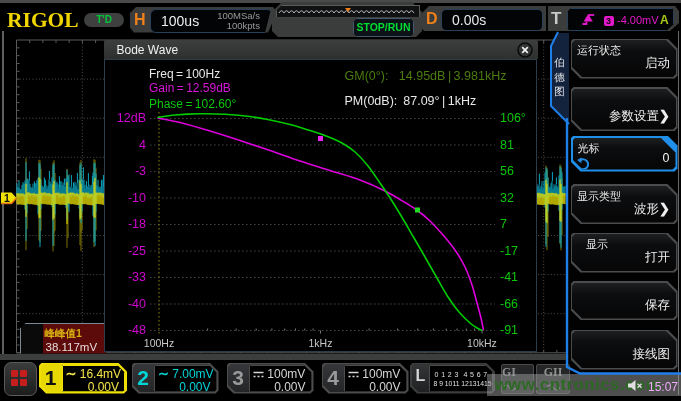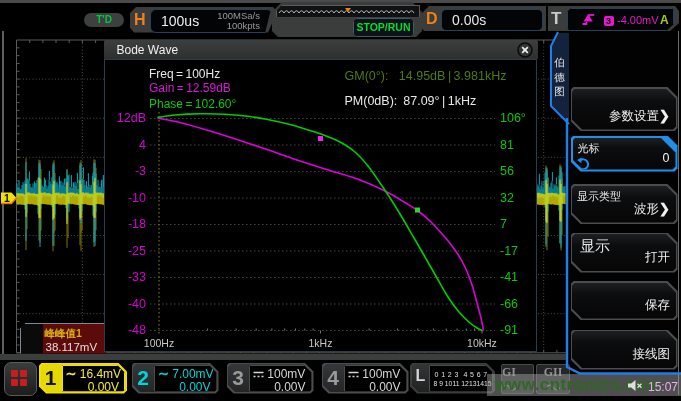--- a/index.html
+++ b/index.html
@@ -3,20 +3,22 @@
 <style>
 html,body{margin:0;padding:0;background:#000;}
 #scr{position:relative;width:681px;height:401px;background:#000;overflow:hidden;
 font-family:"Liberation Sans",sans-serif;-webkit-font-smoothing:antialiased;}
 .abs{position:absolute;}
 </style></head><body>
 <div id="scr">
 
 <div class="abs" style="left:0;top:0;width:681px;height:2.5px;background:#4a4a4a;"></div>
 
+<div class="abs" style="left:7px;top:8px;width:74px;height:22px;color:#f2d602;
+font-family:'Liberation Serif',serif;font-weight:bold;font-size:21.5px;letter-spacing:0;">RIGOL</div>
 <div class="abs" style="left:84px;top:12.5px;width:40px;height:14px;background:#3e403f;border-radius:7px;
 color:#00c83c;font-weight:bold;font-size:10px;text-align:center;line-height:14px;">T'D</div>
 
 <div class="abs" style="left:130px;top:7px;width:147px;height:25.5px;background:#3b3d3c;
 clip-path:polygon(6px 0, calc(100% - 4px) 0, 100% 5px, calc(100% - 9px) 100%, 4px 100%, 0 calc(100% - 5px), 0 6px);"></div>
 <div class="abs" style="left:134px;top:11px;color:#f08019;font-weight:bold;font-size:16px;">H</div>
 <div class="abs" style="left:150px;top:9px;width:121px;height:22px;background:#030405;border:1.2px solid #27405c;
 border-radius:6px 6px 6px 6px;clip-path:polygon(0 0, calc(100% - 2px) 0, calc(100% - 8px) 100%, 0 100%);"></div>
 <div class="abs" style="left:161px;top:12.5px;color:#ededed;font-size:14px;">100us</div>
 <div class="abs" style="left:196px;top:10.5px;width:64px;color:#9a9a9a;font-size:9.5px;text-align:right;line-height:10px;">100MSa/s<br>100kpts</div>
@@ -129,20 +131,26 @@
 <div class="abs" style="left:550px;top:33px;width:19px;height:89px;background:#13233e;
 clip-path:polygon(100% 0, 40% 0, 0 14px, 0 72px, 100% 100%);"></div>
 <svg class="abs" style="left:548px;top:31px" width="24" height="95" viewBox="0 0 24 95">
 <path d="M10 1 L3 15 L3 75 L21 93" stroke="#1f7fe8" stroke-width="2" fill="none"></path>
 </svg>
 <div class="abs" style="left:553.5px;top:55px;width:12px;color:#e8e8e8;font-size:10.5px;line-height:14.6px;text-align:center;">伯德图</div>
 
 <svg class="abs" style="left:560px;top:118px" width="121" height="262" viewBox="0 0 121 262">
 <path d="M7 0 V242" stroke="#1f7fe8" stroke-width="2.4" fill="none"></path>
 </svg>
+<div style="position:absolute;left:570.5px;top:38.5px;width:107px;height:40px;background:#4a4c4e;clip-path:polygon(3px 0, calc(100% - 10px) 0, 100% 10px, 100% calc(100% - 3px), calc(100% - 3px) 100%, 10px 100%, 0 calc(100% - 10px), 0 3px);">
+      <div style="position:absolute;left:1.5px;top:1.5px;right:1.5px;bottom:1.5px;background:linear-gradient(#1d1f20,#0c0d0e 30%,#060607);clip-path:polygon(3px 0, calc(100% - 10px) 0, 100% 10px, 100% calc(100% - 3px), calc(100% - 3px) 100%, 10px 100%, 0 calc(100% - 10px), 0 3px);">
+        <div style="position:absolute;left:5px;top:3px;color:#e8e8e8;font-size:11px;">运行状态</div>
+        <div style="position:absolute;right:6px;bottom:5px;color:#f0f0f0;font-size:12.5px;">启动</div>
+      </div>
+    </div>
     <div style="position:absolute;left:570.5px;top:87px;width:107px;height:44px;background:#4a4c4e;clip-path:polygon(3px 0, calc(100% - 10px) 0, 100% 10px, 100% calc(100% - 3px), calc(100% - 3px) 100%, 10px 100%, 0 calc(100% - 10px), 0 3px);">
       <div style="position:absolute;left:1.5px;top:1.5px;right:1.5px;bottom:1.5px;background:linear-gradient(#1d1f20,#0c0d0e 30%,#060607);clip-path:polygon(3px 0, calc(100% - 10px) 0, 100% 10px, 100% calc(100% - 3px), calc(100% - 3px) 100%, 10px 100%, 0 calc(100% - 10px), 0 3px);">
         <div style="position:absolute;right:6px;bottom:5px;color:#f0f0f0;font-size:12.5px;">参数设置<span style="font-size:13px;font-weight:bold;">❯</span></div>
       </div>
     </div>
     <div style="position:absolute;left:570.5px;top:135.5px;width:107px;height:36px;background:#1f8fea;clip-path:polygon(3px 0, calc(100% - 10px) 0, 100% 10px, 100% calc(100% - 3px), calc(100% - 3px) 100%, 10px 100%, 0 calc(100% - 10px), 0 3px);">
       <div style="position:absolute;left:2px;top:2px;right:2px;bottom:2px;background:linear-gradient(#1d1f20,#0c0d0e 30%,#060607);clip-path:polygon(3px 0, calc(100% - 15px) 0, 100% 15px, 100% calc(100% - 3px), calc(100% - 3px) 100%, 10px 100%, 0 calc(100% - 10px), 0 3px);">
         <div style="position:absolute;left:5px;top:3px;color:#e8e8e8;font-size:11px;">光标</div>
         <div style="position:absolute;right:6px;bottom:5px;color:#f0f0f0;font-size:12.5px;">0</div>
         <svg style="position:absolute;left:3px;top:19px" width="15" height="15" viewBox="0 0 15 15">
@@ -152,21 +160,21 @@
       </div>
     </div>
     <div style="position:absolute;left:570.5px;top:184px;width:107px;height:40px;background:#4a4c4e;clip-path:polygon(3px 0, calc(100% - 10px) 0, 100% 10px, 100% calc(100% - 3px), calc(100% - 3px) 100%, 10px 100%, 0 calc(100% - 10px), 0 3px);">
       <div style="position:absolute;left:1.5px;top:1.5px;right:1.5px;bottom:1.5px;background:linear-gradient(#1d1f20,#0c0d0e 30%,#060607);clip-path:polygon(3px 0, calc(100% - 10px) 0, 100% 10px, 100% calc(100% - 3px), calc(100% - 3px) 100%, 10px 100%, 0 calc(100% - 10px), 0 3px);">
         <div style="position:absolute;left:5px;top:3px;color:#e8e8e8;font-size:11px;">显示类型</div>
         <div style="position:absolute;right:6px;bottom:5px;color:#f0f0f0;font-size:12.5px;">波形<span style="font-size:13px;font-weight:bold;">❯</span></div>
       </div>
     </div>
     <div style="position:absolute;left:570.5px;top:232.5px;width:107px;height:40px;background:#4a4c4e;clip-path:polygon(3px 0, calc(100% - 10px) 0, 100% 10px, 100% calc(100% - 3px), calc(100% - 3px) 100%, 10px 100%, 0 calc(100% - 10px), 0 3px);">
       <div style="position:absolute;left:1.5px;top:1.5px;right:1.5px;bottom:1.5px;background:linear-gradient(#1d1f20,#0c0d0e 30%,#060607);clip-path:polygon(3px 0, calc(100% - 10px) 0, 100% 10px, 100% calc(100% - 3px), calc(100% - 3px) 100%, 10px 100%, 0 calc(100% - 10px), 0 3px);">
-        <div style="position:absolute;left:8px;top:3px;color:#e8e8e8;font-size:15px;">显示</div>
+        <div style="position:absolute;left:14px;top:3px;color:#e8e8e8;font-size:11px;">显示</div>
         <div style="position:absolute;right:6px;bottom:5px;color:#f0f0f0;font-size:12.5px;">打开</div>
       </div>
     </div>
     <div style="position:absolute;left:570.5px;top:281px;width:107px;height:39px;background:#4a4c4e;clip-path:polygon(3px 0, calc(100% - 10px) 0, 100% 10px, 100% calc(100% - 3px), calc(100% - 3px) 100%, 10px 100%, 0 calc(100% - 10px), 0 3px);">
       <div style="position:absolute;left:1.5px;top:1.5px;right:1.5px;bottom:1.5px;background:linear-gradient(#1d1f20,#0c0d0e 30%,#060607);clip-path:polygon(3px 0, calc(100% - 10px) 0, 100% 10px, 100% calc(100% - 3px), calc(100% - 3px) 100%, 10px 100%, 0 calc(100% - 10px), 0 3px);">
         <div style="position:absolute;right:6px;bottom:5px;color:#f0f0f0;font-size:12.5px;">保存</div>
       </div>
     </div>
     <div style="position:absolute;left:570.5px;top:329.5px;width:107px;height:40px;background:#4a4c4e;clip-path:polygon(3px 0, calc(100% - 10px) 0, 100% 10px, 100% calc(100% - 3px), calc(100% - 3px) 100%, 10px 100%, 0 calc(100% - 10px), 0 3px);">
       <div style="position:absolute;left:1.5px;top:1.5px;right:1.5px;bottom:1.5px;background:linear-gradient(#1d1f20,#0c0d0e 30%,#060607);clip-path:polygon(3px 0, calc(100% - 10px) 0, 100% 10px, 100% calc(100% - 3px), calc(100% - 3px) 100%, 10px 100%, 0 calc(100% - 10px), 0 3px);">

